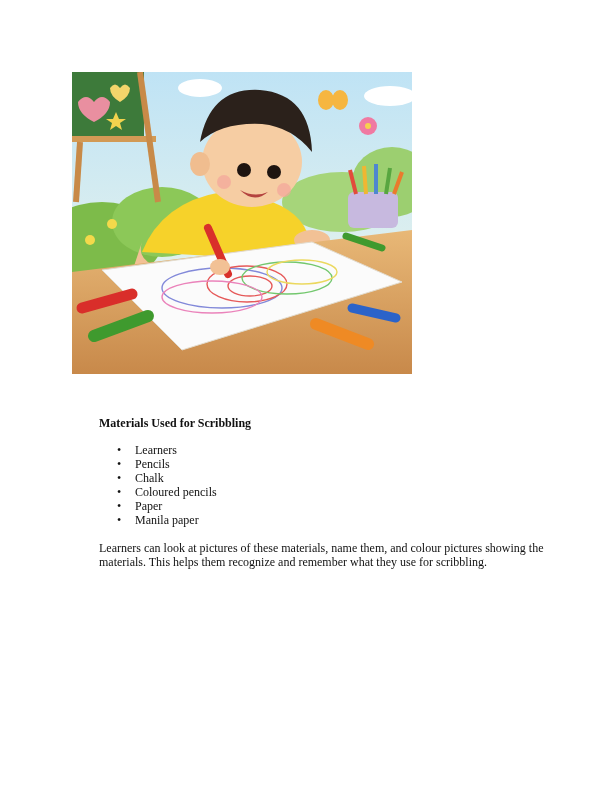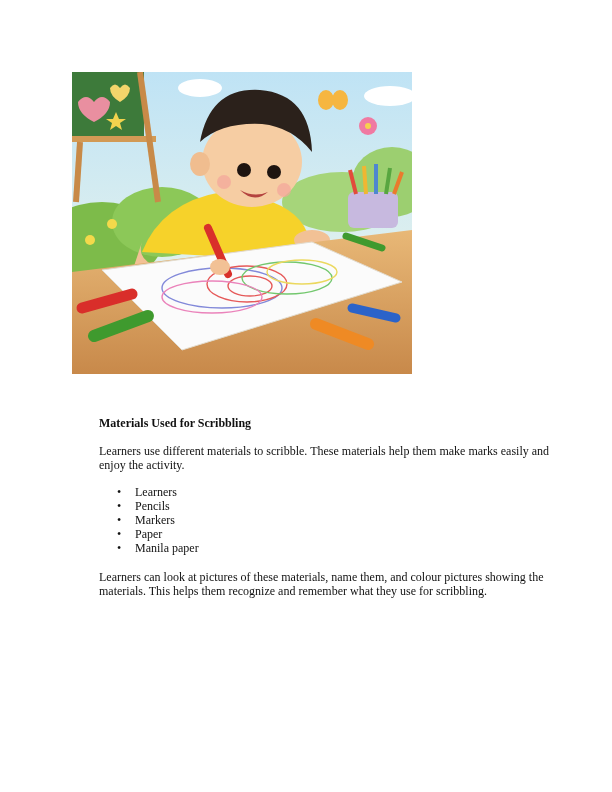--- a/index.html
+++ b/index.html
@@ -95,22 +95,22 @@
     <line x1="10" y1="236" x2="60" y2="222" stroke="#d92e2a" stroke-width="11" stroke-linecap="round"></line>
     <line x1="22" y1="264" x2="76" y2="244" stroke="#3f9a2e" stroke-width="12" stroke-linecap="round"></line>
     <line x1="274" y1="164" x2="310" y2="176" stroke="#3f9a2e" stroke-width="7" stroke-linecap="round"></line>
     <line x1="280" y1="236" x2="324" y2="246" stroke="#2b63c9" stroke-width="9" stroke-linecap="round"></line>
     <line x1="244" y1="252" x2="296" y2="272" stroke="#ef8a24" stroke-width="12" stroke-linecap="round"></line>
   </svg>
 </div>
 
 <div class="content">
   <div class="heading">Materials Used for Scribbling</div>
-  <p>Learners use different materials to scribble. These materials help them make marks easily and enjoy the activity.</p>
   <ul>
     <li>Learners</li>
     <li>Pencils</li>
-    <li>Markers</li>
+    <li>Chalk</li>
+    <li>Coloured pencils</li>
     <li>Paper</li>
     <li>Manila paper</li>
   </ul>
   <p>Learners can look at pictures of these materials, name them, and colour pictures showing the materials. This helps them recognize and remember what they use for scribbling.</p>
 </div>
 
 </body></html>

